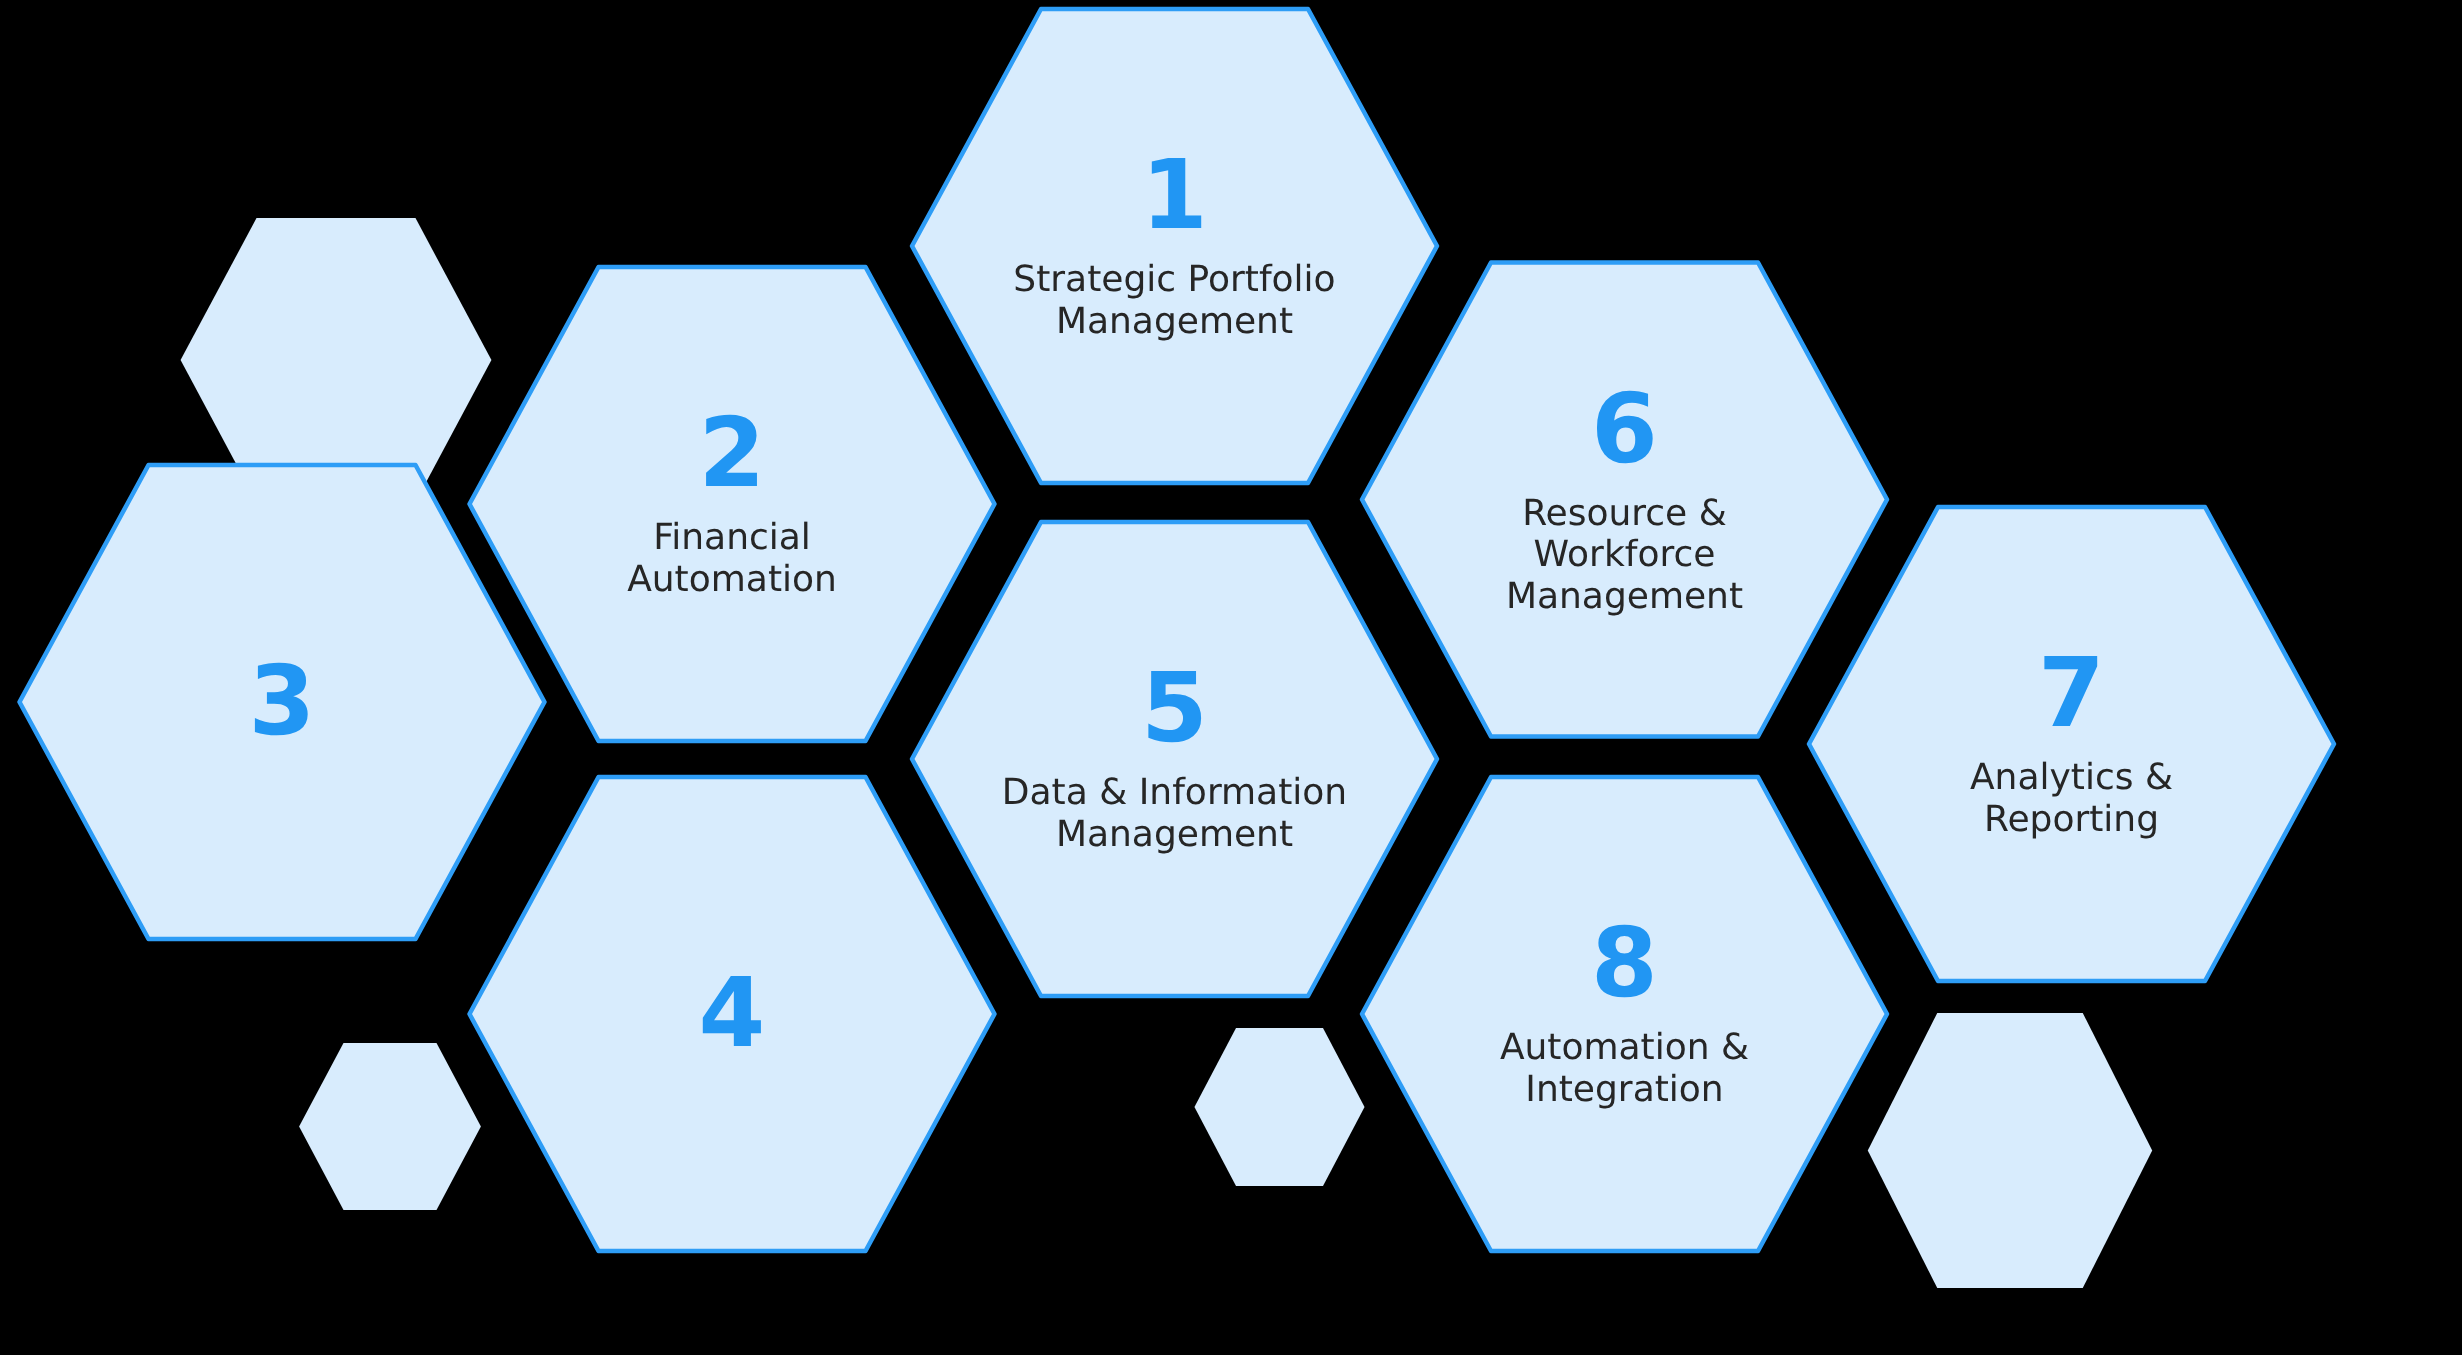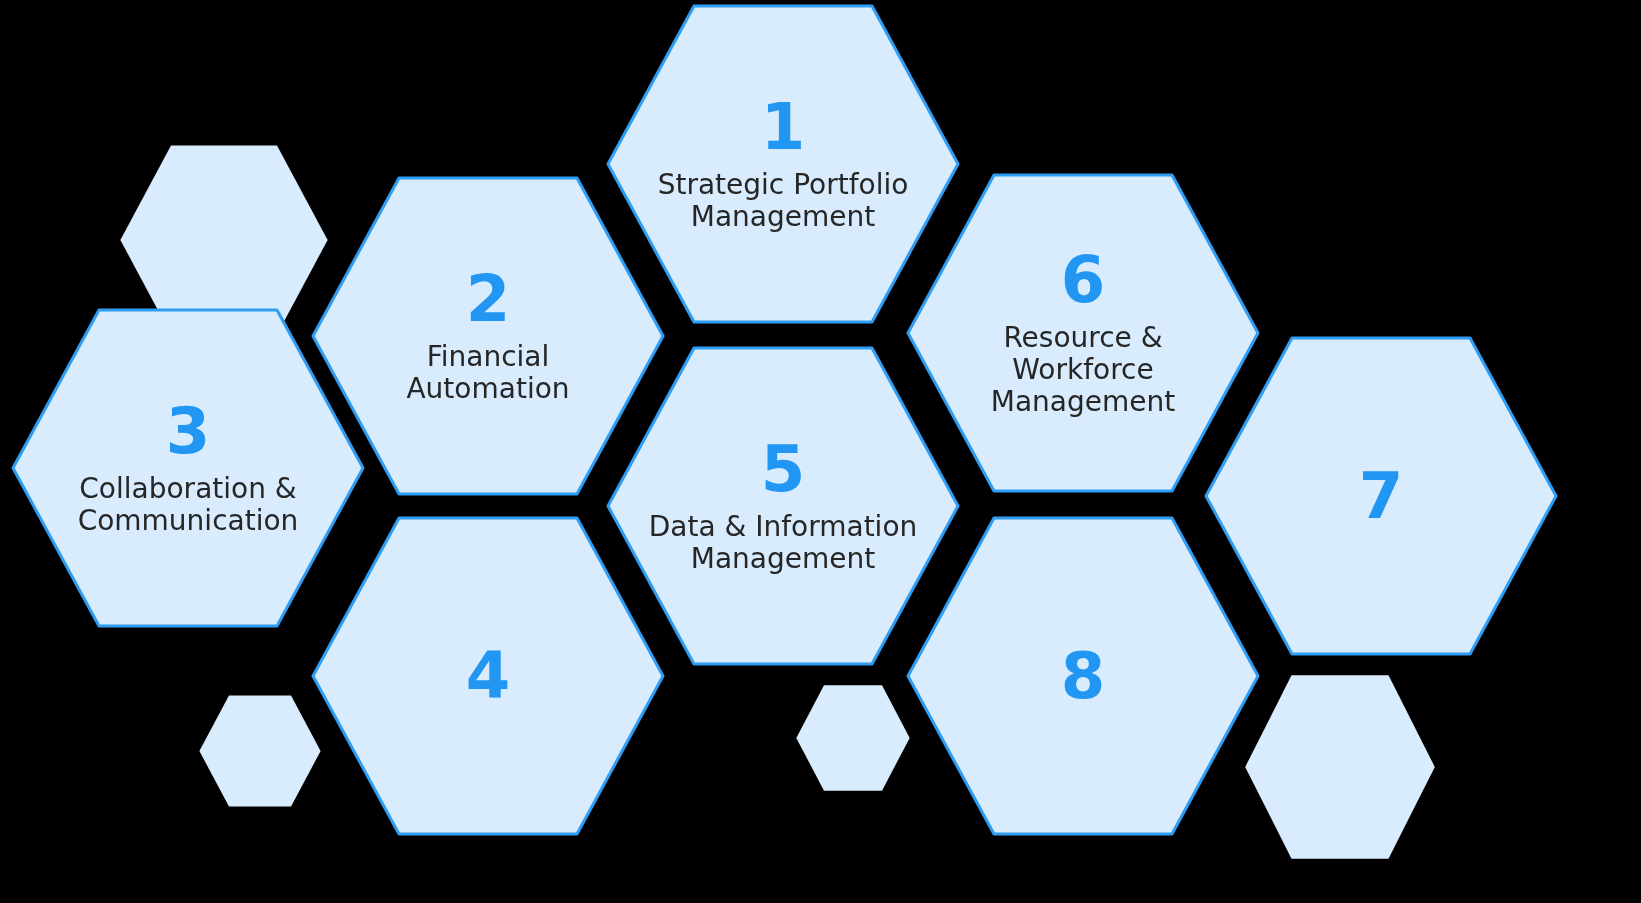--- a/index.html
+++ b/index.html
@@ -39,21 +39,21 @@
     padding: 0 30px;
     box-sizing: border-box;
   }
   .hex-number {
     font-size: 64px;
     font-weight: 700;
     color: #2196f3;
     line-height: 1;
   }
   .hex-label {
-    font-size: 28px;
+    font-size: 24px;
     color: #262626;
     line-height: 1.15;
     white-space: pre-line;
   }
   
   .hex-1 { left: 605px; top: 3px; }
   .hex-2 { left: 310px; top: 175px; }
   .hex-3 { left: 10px;  top: 307px; }
   .hex-4 { left: 310px; top: 515px; }
   .hex-5 { left: 605px; top: 345px; }
@@ -115,22 +115,20 @@
 Automation</div>
     </div>
   </div>
 
   <div class="hex hex-3">
     <svg viewBox="0 0 356 322" preserveAspectRatio="none">
       <polygon points="89,3 267,3 353,161 267,319 89,319 3,161" fill="#d8ecfd" stroke="#2e9df6" stroke-width="3" stroke-linejoin="round"></polygon>
     </svg>
     <div class="hex-content">
       <div class="hex-number">3</div>
-      <div class="hex-label">Collaboration &amp;
-Communication</div>
     </div>
   </div>
 
   <div class="hex hex-4">
     <svg viewBox="0 0 356 322" preserveAspectRatio="none">
       <polygon points="89,3 267,3 353,161 267,319 89,319 3,161" fill="#d8ecfd" stroke="#2e9df6" stroke-width="3" stroke-linejoin="round"></polygon>
     </svg>
     <div class="hex-content">
       <div class="hex-number">4</div>
     </div>
@@ -158,25 +156,29 @@
 Management</div>
     </div>
   </div>
 
   <div class="hex hex-7">
     <svg viewBox="0 0 356 322" preserveAspectRatio="none">
       <polygon points="89,3 267,3 353,161 267,319 89,319 3,161" fill="#d8ecfd" stroke="#2e9df6" stroke-width="3" stroke-linejoin="round"></polygon>
     </svg>
     <div class="hex-content">
       <div class="hex-number">7</div>
+      <div class="hex-label">Analytics &amp;
+Reporting</div>
     </div>
   </div>
 
   <div class="hex hex-8">
     <svg viewBox="0 0 356 322" preserveAspectRatio="none">
       <polygon points="89,3 267,3 353,161 267,319 89,319 3,161" fill="#d8ecfd" stroke="#2e9df6" stroke-width="3" stroke-linejoin="round"></polygon>
     </svg>
     <div class="hex-content">
       <div class="hex-number">8</div>
+      <div class="hex-label">Automation &amp;
+Integration</div>
     </div>
   </div>
 
 </div>
 
 </body></html>

